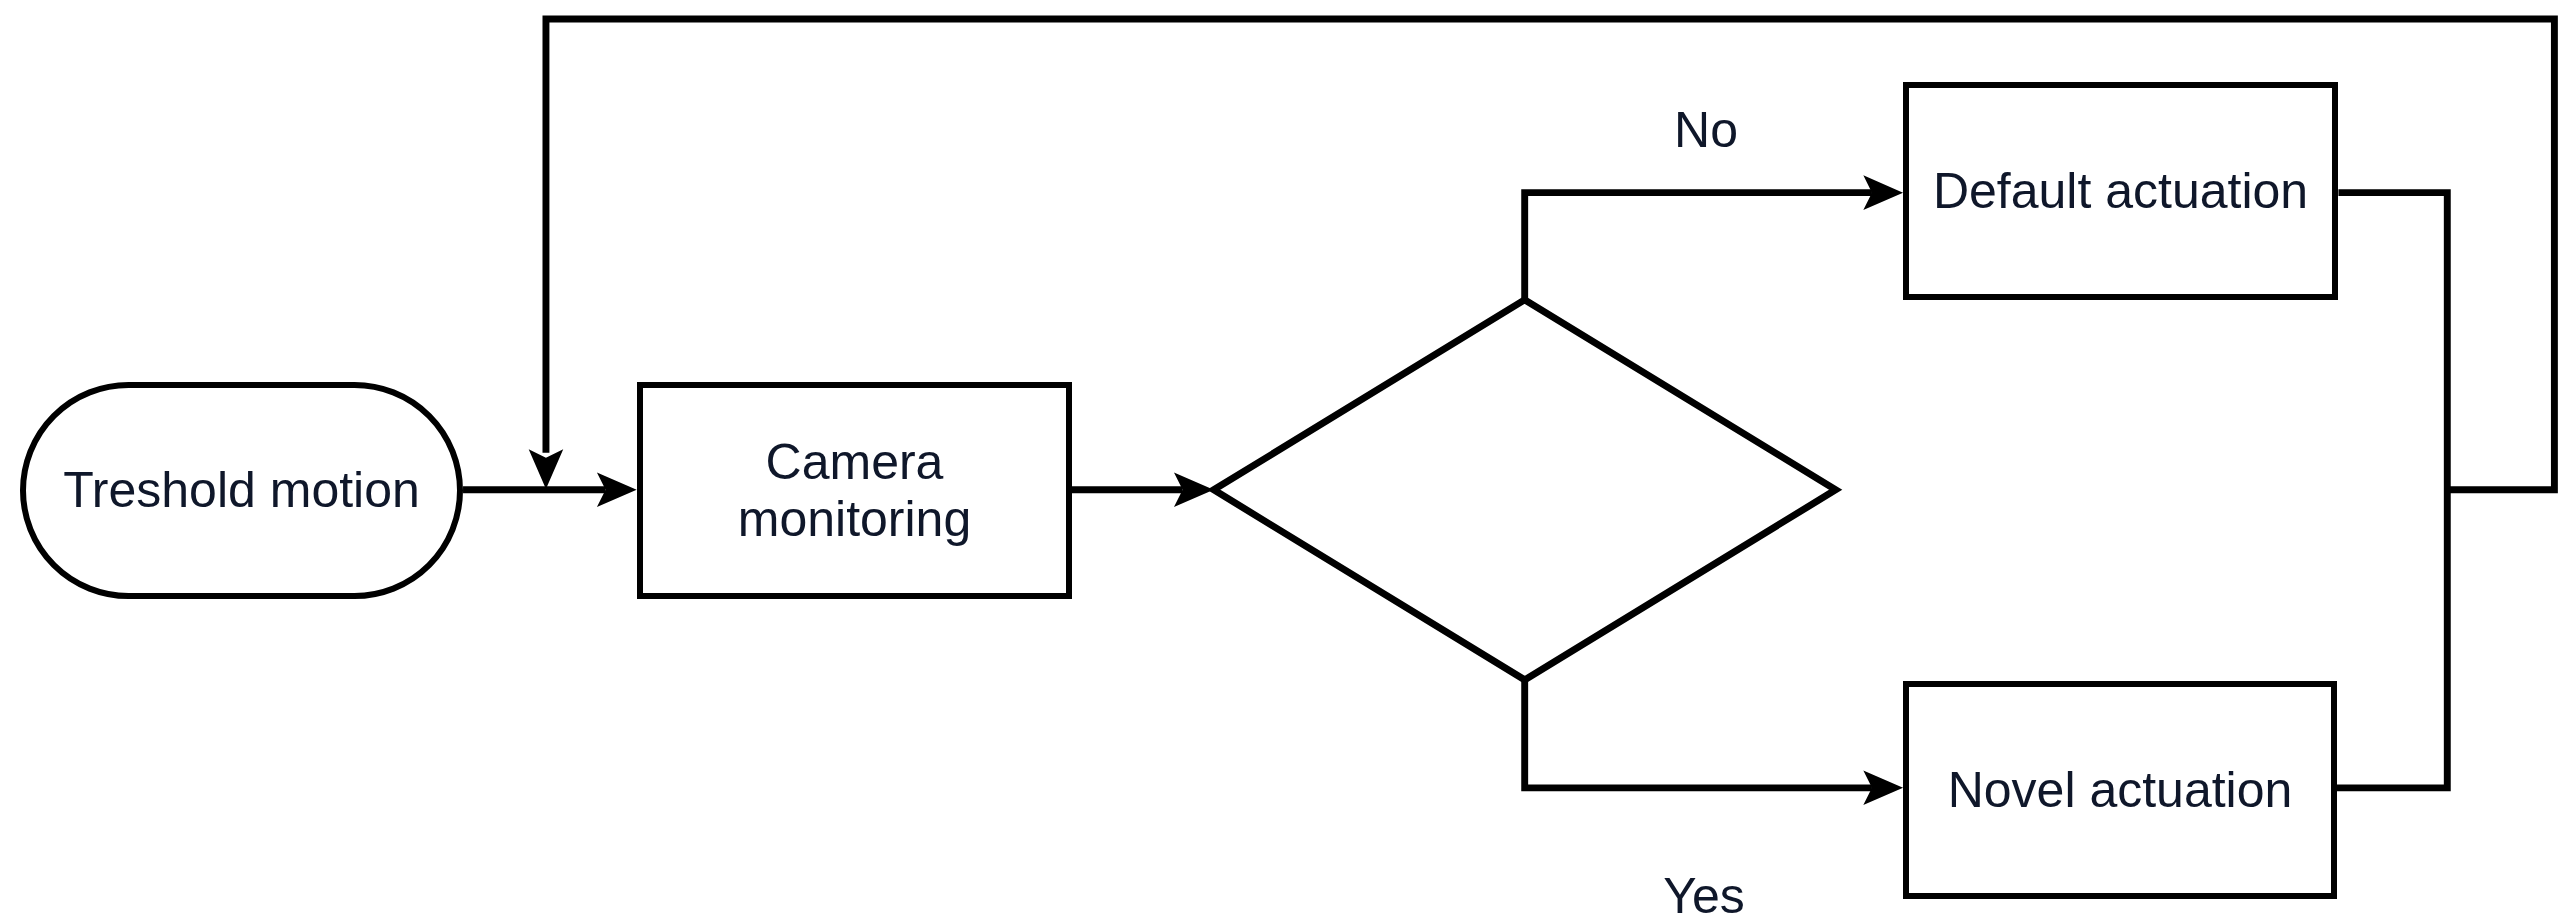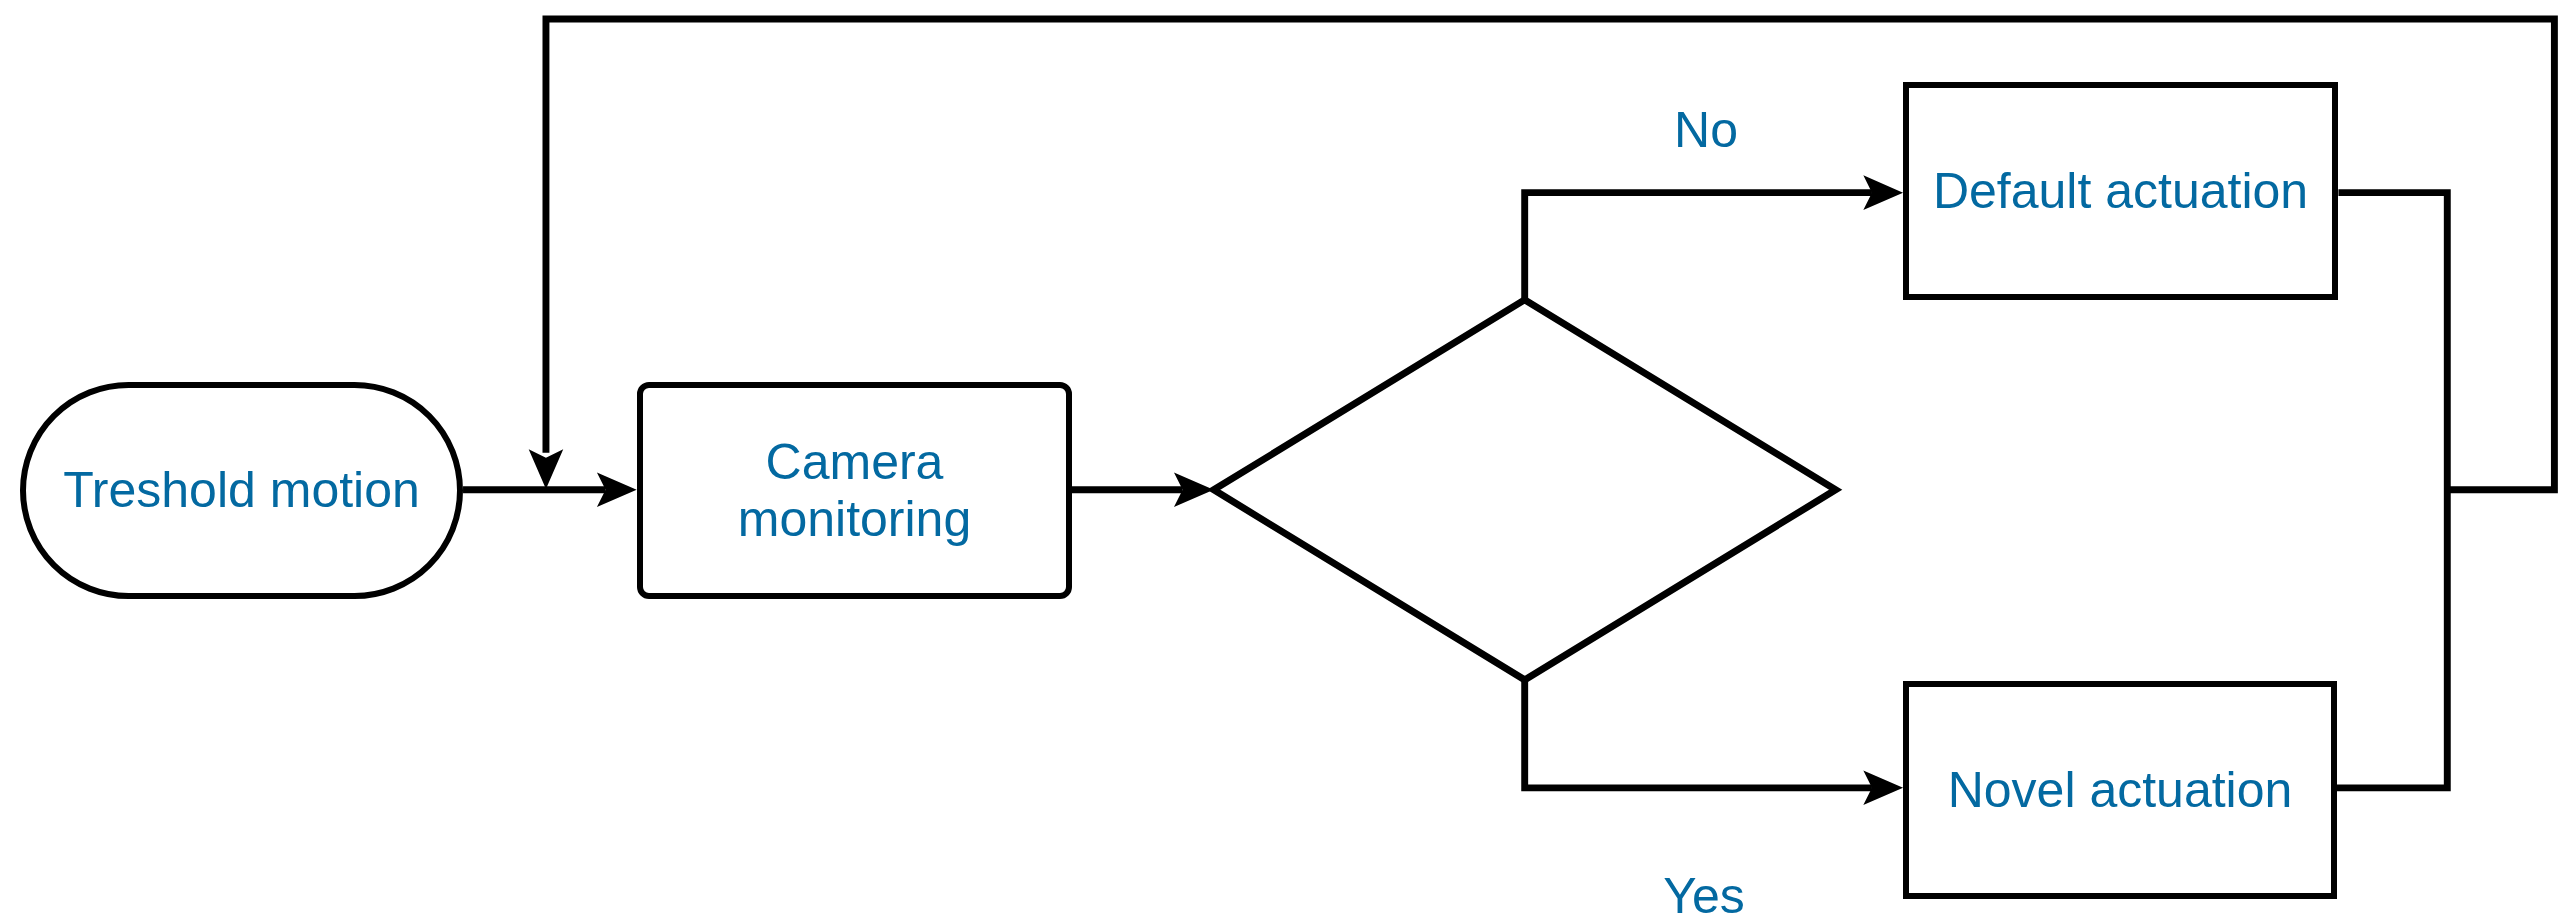--- a/index.html
+++ b/index.html
@@ -44,30 +44,30 @@
     background: #ffffff;
     display: flex;
     align-items: center;
     justify-content: center;
   }
   .node-label, .edge-label, .decision-label {
     font-size: 50px;
     line-height: 57px;
     white-space: pre-line;
     text-align: center;
-    color: #0369a1;
+    color: #0f172a;
   }
   #node-start {
     left: 20px; top: 382px;
     width: 443px; height: 217px;
     border-radius: 109px;
   }
   #node-camera {
     left: 637px; top: 382px;
-    width: 435px; height: 217px; border-radius: 12px;
+    width: 435px; height: 217px;
   }
   #node-default {
     left: 1903px; top: 82px;
     width: 435px; height: 218px;
   }
   #node-novel {
     left: 1903px; top: 681px;
     width: 434px; height: 218px;
   }
   #decision-label {

